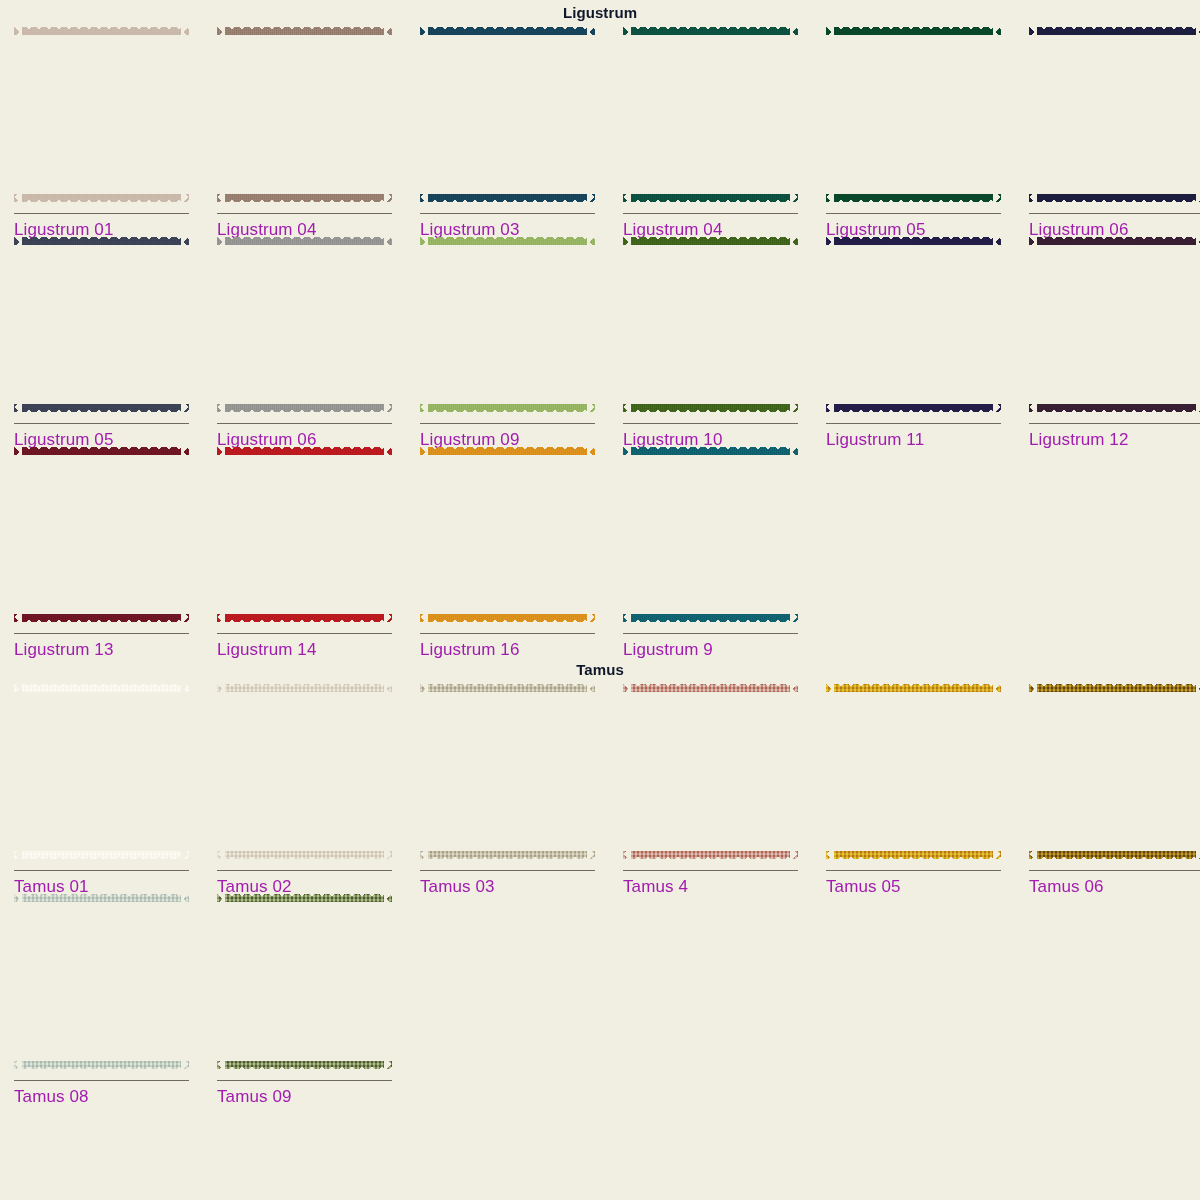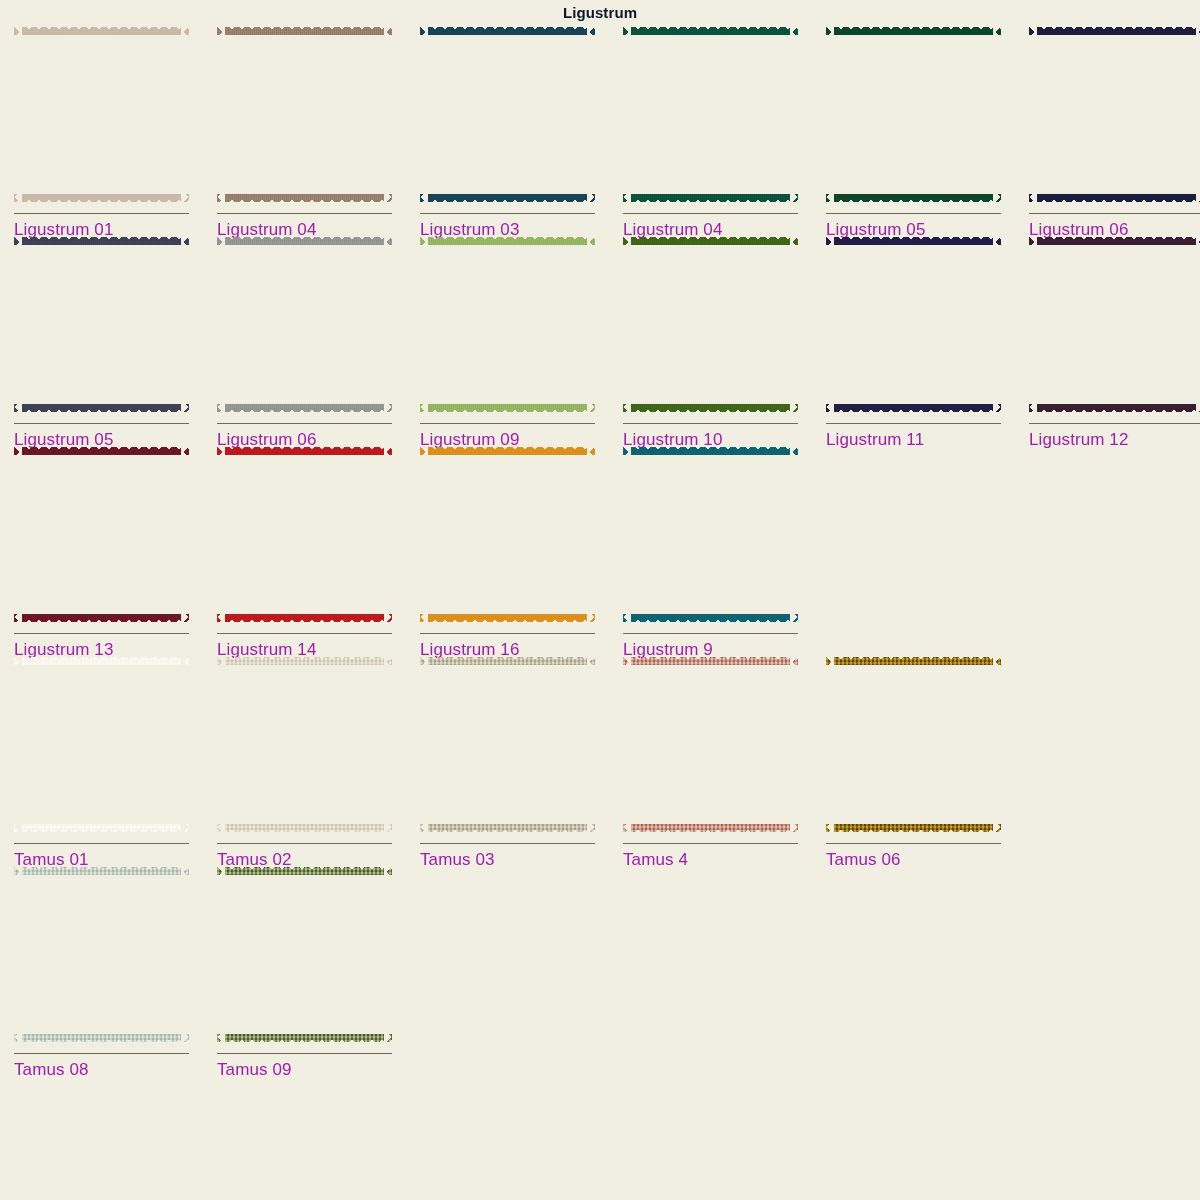--- a/index.html
+++ b/index.html
@@ -276,20 +276,21 @@
       <div class="swatch-cell">
         <div class="swatch-clip">
           <div class="swatch-fabric tex-velvet" style="background: rgb(13, 104, 120);"></div>
           <div class="zig-side zig-left"></div>
           <div class="zig-side zig-right"></div>
         </div>
         <div class="swatch-rule" style="border-top-color: rgb(111, 106, 92);"></div>
         <div class="swatch-label">Ligustrum 9</div>
       </div>
     </div>
+    <div class="section-header">Tamus</div>
     <div class="swatch-row">
       <div class="swatch-cell">
         <div class="swatch-clip">
           <div class="swatch-fabric tex-linen" style="background: rgb(250, 247, 238);"></div>
           <div class="zig-side zig-left"></div>
           <div class="zig-side zig-right"></div>
         </div>
         <div class="swatch-rule" style="border-top-color: rgb(111, 106, 92);"></div>
         <div class="swatch-label">Tamus 01</div>
       </div>
@@ -312,20 +313,29 @@
         <div class="swatch-label">Tamus 03</div>
       </div>
       <div class="swatch-cell">
         <div class="swatch-clip">
           <div class="swatch-fabric tex-linen" style="background: rgb(199, 146, 132);"></div>
           <div class="zig-side zig-left"></div>
           <div class="zig-side zig-right"></div>
         </div>
         <div class="swatch-rule" style="border-top-color: rgb(111, 106, 92);"></div>
         <div class="swatch-label">Tamus 4</div>
+      </div>
+      <div class="swatch-cell">
+        <div class="swatch-clip">
+          <div class="swatch-fabric tex-linen" style="background: rgb(207, 158, 34);"></div>
+          <div class="zig-side zig-left"></div>
+          <div class="zig-side zig-right"></div>
+        </div>
+        <div class="swatch-rule" style="border-top-color: rgb(111, 106, 92);"></div>
+        <div class="swatch-label">Tamus 05</div>
       </div>
       <div class="swatch-cell">
         <div class="swatch-clip">
           <div class="swatch-fabric tex-linen" style="background: rgb(147, 112, 26);"></div>
           <div class="zig-side zig-left"></div>
           <div class="zig-side zig-right"></div>
         </div>
         <div class="swatch-rule" style="border-top-color: rgb(111, 106, 92);"></div>
         <div class="swatch-label">Tamus 06</div>
       </div>

